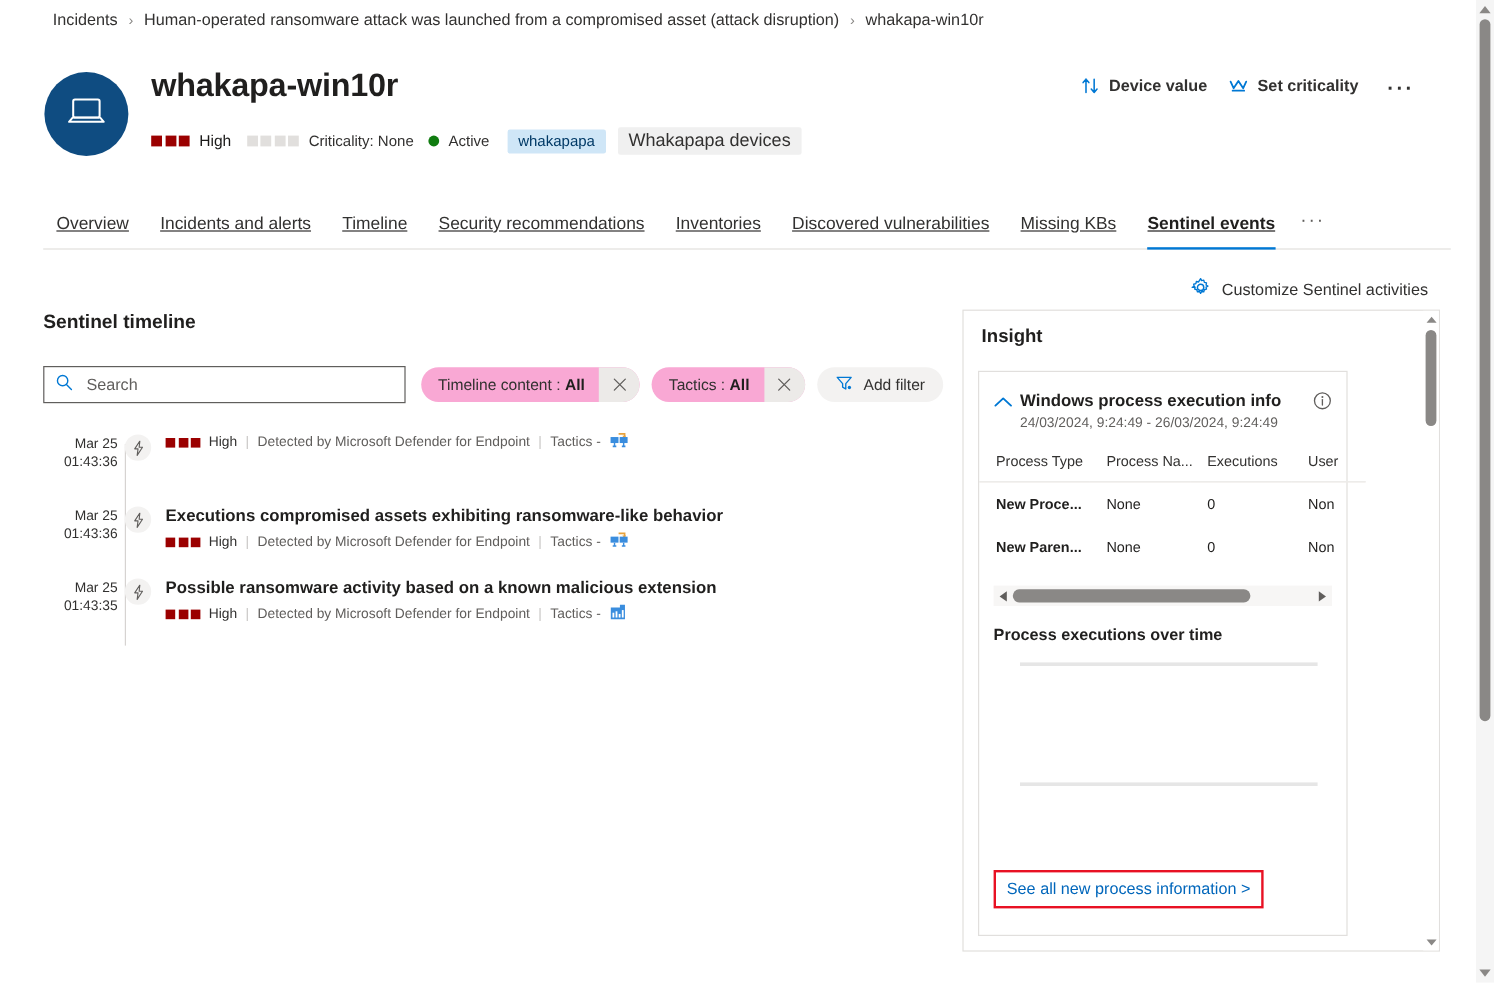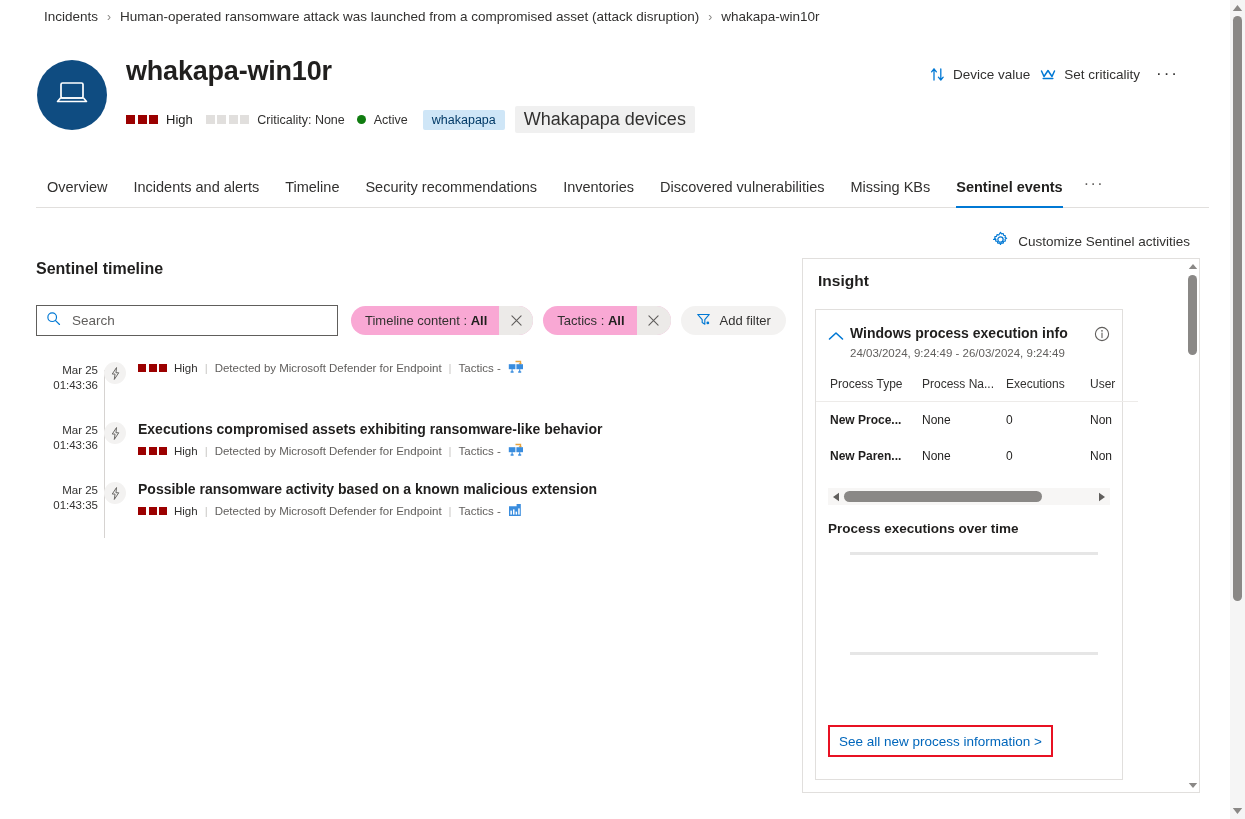--- a/index.html
+++ b/index.html
@@ -48,43 +48,43 @@
   .crit-squares { display:flex; gap:2.5px; align-items:center; margin-left:2px;}
   .crit-squares i { width:9px; height:9px; background:#e1dfdd; display:block; }
   .crit-text { font-size:12.5px; color:#323130; }
   .status-dot { width:9px; height:9px; border-radius:50%; background:#107c10; display:inline-block; margin-left:4px;}
   .status-text { font-size:12.5px; color:#323130; }
   .tag-blue {
     background:#cfe6f7; color:#003966; font-size:12.5px;
     padding:3px 9px; border-radius:2px; margin-left:7px;
   }
   .tag-gray {
-    background:#f0f0f0; color:#323130; font-size:18px;
+    background:#f0f0f0; color:#323130; font-size:15px;
     padding:3px 9px; border-radius:2px; margin-left:2px;
   }
 
   
   .cmdbar {
     position:absolute; right:66px; top:64px;
-    display:flex; align-items:center; gap:10px;
-    font-size:13.5px; color:#323130;
+    display:flex; align-items:flex-start; gap:18px;
+    font-size:13.5px; color:#323130;font-weight:bold;
   }
   .cmd { display:flex; align-items:center; gap:8px; cursor:pointer; }
   .cmd svg { display:block; }
   .cmd-ellipsis { color:#323130; font-size:17px; letter-spacing:2px; cursor:pointer; padding-left:6px;}
 
   
   .tabs {
     position:absolute; left:36px; top:162px; right:36px;
     display:flex; align-items:flex-end; gap:0px;
     border-bottom:1px solid #e1dfdd; height:46px;
   }
   .tab {
     padding:0 13px 12px 13px; font-size:14.5px; color:#323130;
-    cursor:pointer; position:relative; white-space:nowrap;
+    cursor:pointer; position:relative; white-space:nowrap;text-decoration:underline;
   }
   .tab:first-child { padding-left:11px; }
   .tab.active { font-weight:bold; color:#201f1e; }
   .tab.active:after {
     content:""; position:absolute; left:13px; right:13px; bottom:-1px;
     height:2.5px; background:#0078d4;
   }
   .tabs-more { margin-left:8px; padding-bottom:14px; color:#605e5c; font-size:16px; letter-spacing:1.5px; cursor:pointer;}
 
   

